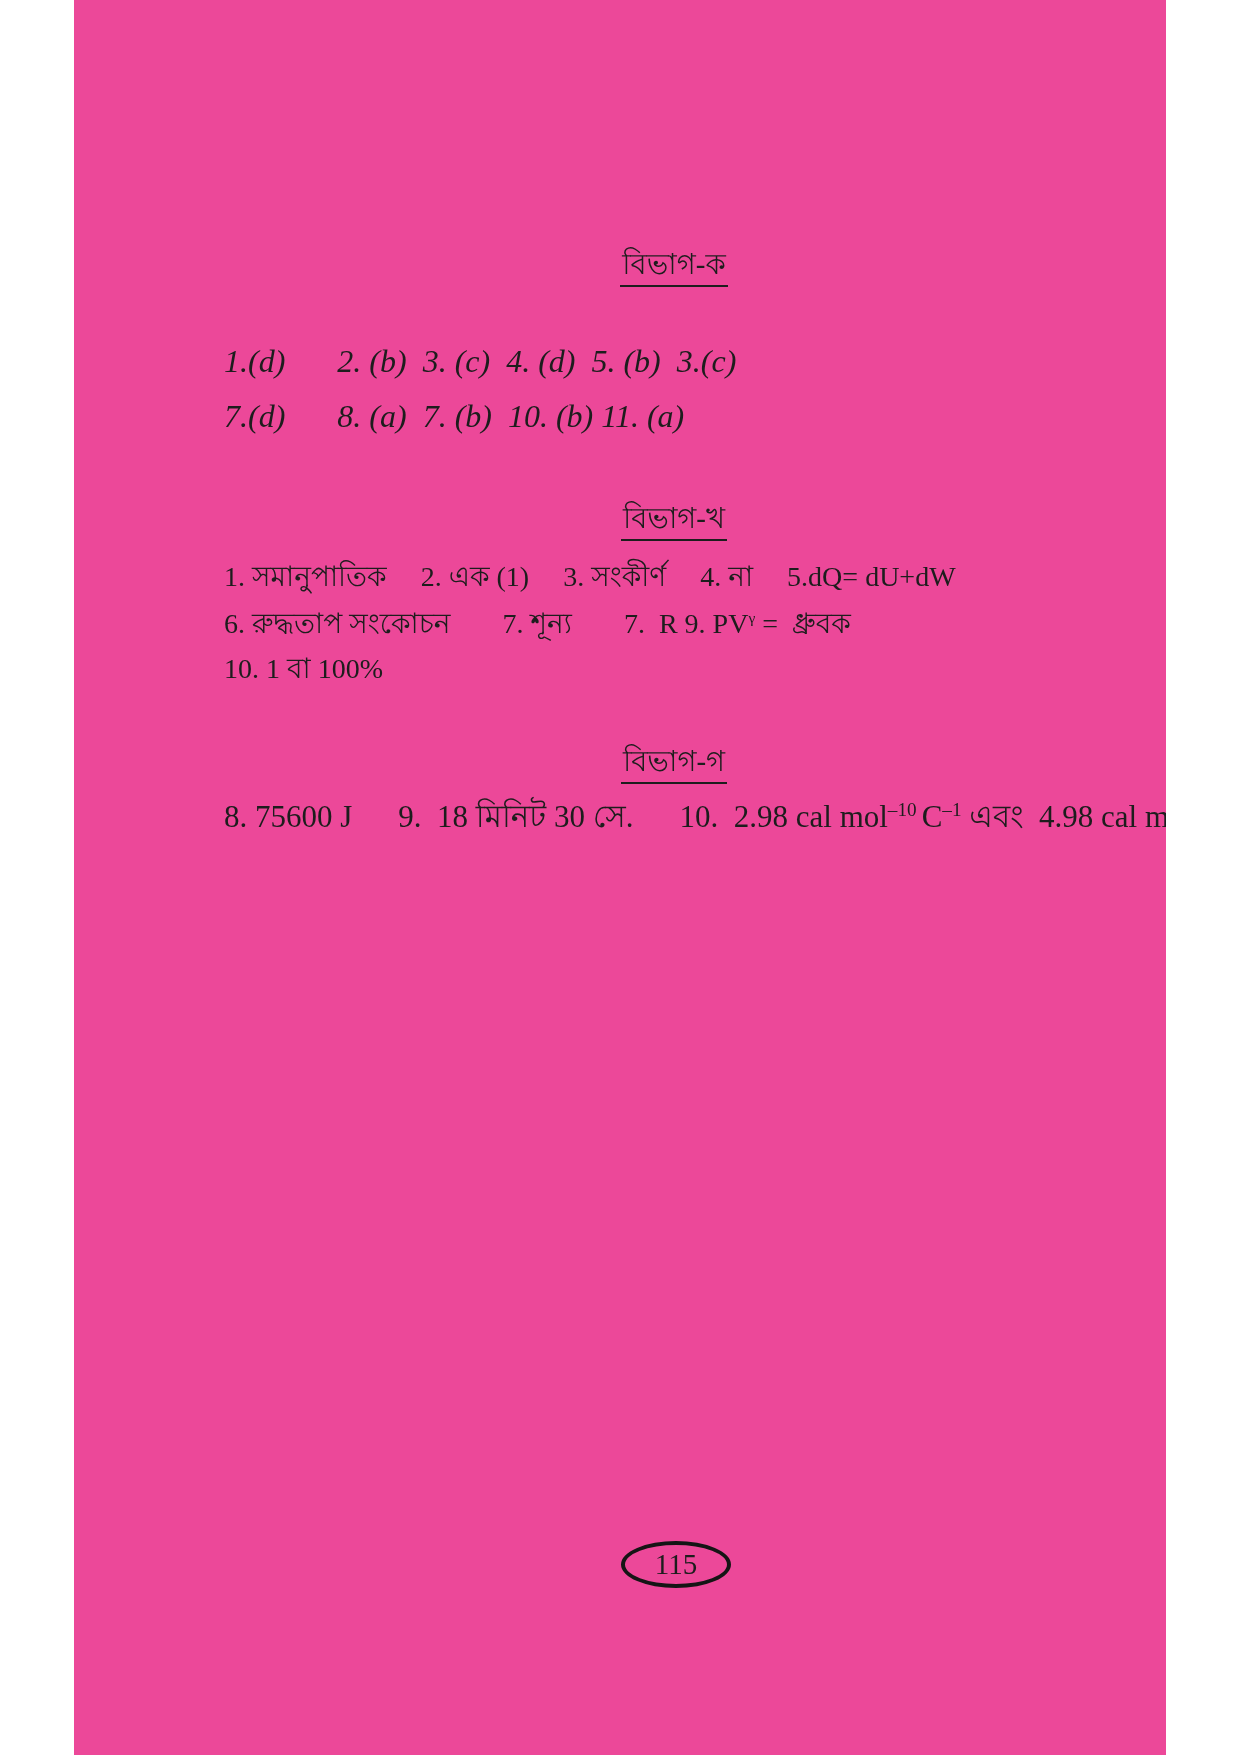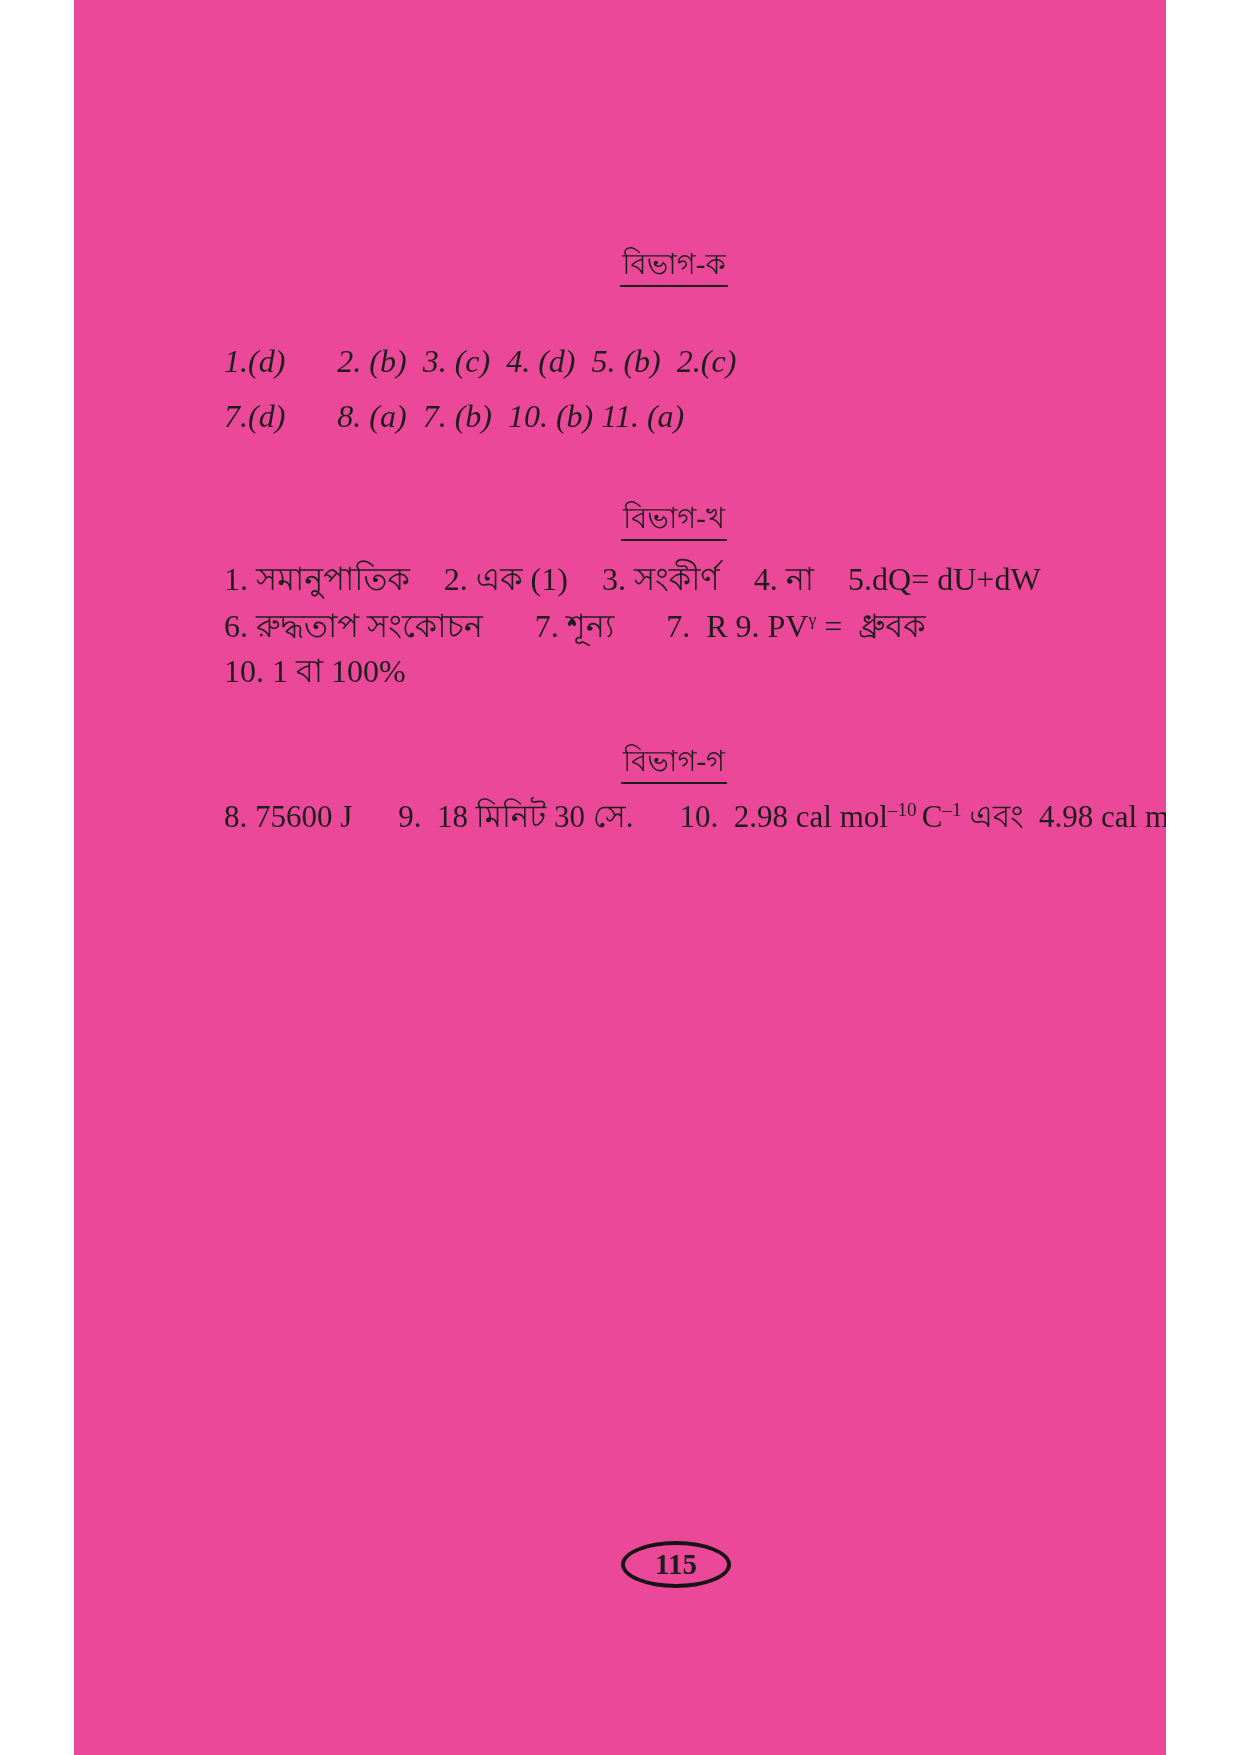--- a/index.html
+++ b/index.html
@@ -23,52 +23,52 @@
     padding:0 2px 3px 2px;
   }
   .row {
     position:absolute; left:150px;
     display:flex; align-items:baseline;
     white-space:pre; line-height:1.2;
   }
   .row-latin { font-size:32px; }
   .row-ka { gap:16px;font-style:italic; }
   .row-ka .first { margin-right:36px; }
-  .row-bn { font-size:32px; }
+  .row-bn { font-size:28px; }
   .row-kha1 { gap:34px; }
   .row-kha2 { gap:52px; }
   .row-ga { gap:46px; font-size:31px;align-items:center; }
   .it { }
   sup { font-size:0.62em; line-height:0; vertical-align:super; }
   sup.g { font-size:0.55em; }
   .cap { margin-left:5px; }
   .oval {
     position:absolute; top:1541px; left:547px;
     width:110px; height:47px;
     border:4px solid #151515; border-radius:50%;
     display:flex; align-items:center; justify-content:center;
-    font-size:29px; font-weight:bold; color:#1d1d1d;
+    font-size:29px; font-weight:normal; color:#1d1d1d;
   }
 </style>
 </head>
 <body>
 
 <div class="page">
 
   <div class="heading" style="top:247px">
     <span class="hd">বিভাগ-ক</span>
   </div>
 
   <div class="row row-latin row-ka" style="top:342px">
     <span class="first">1.(d)</span>
     <span>2. (b)</span>
     <span>3. (c)</span>
     <span>4. (d)</span>
     <span>5. (b)</span>
-    <span>2.(c)</span>
+    <span>3.(c)</span>
   </div>
 
   <div class="row row-latin row-ka" style="top:397px">
     <span class="first">7.(d)</span>
     <span>8. (a)</span>
     <span>7. (b)</span>
     <span style="margin-right:-8px">10. (b)</span>
     <span>11. (a)</span>
   </div>
 

